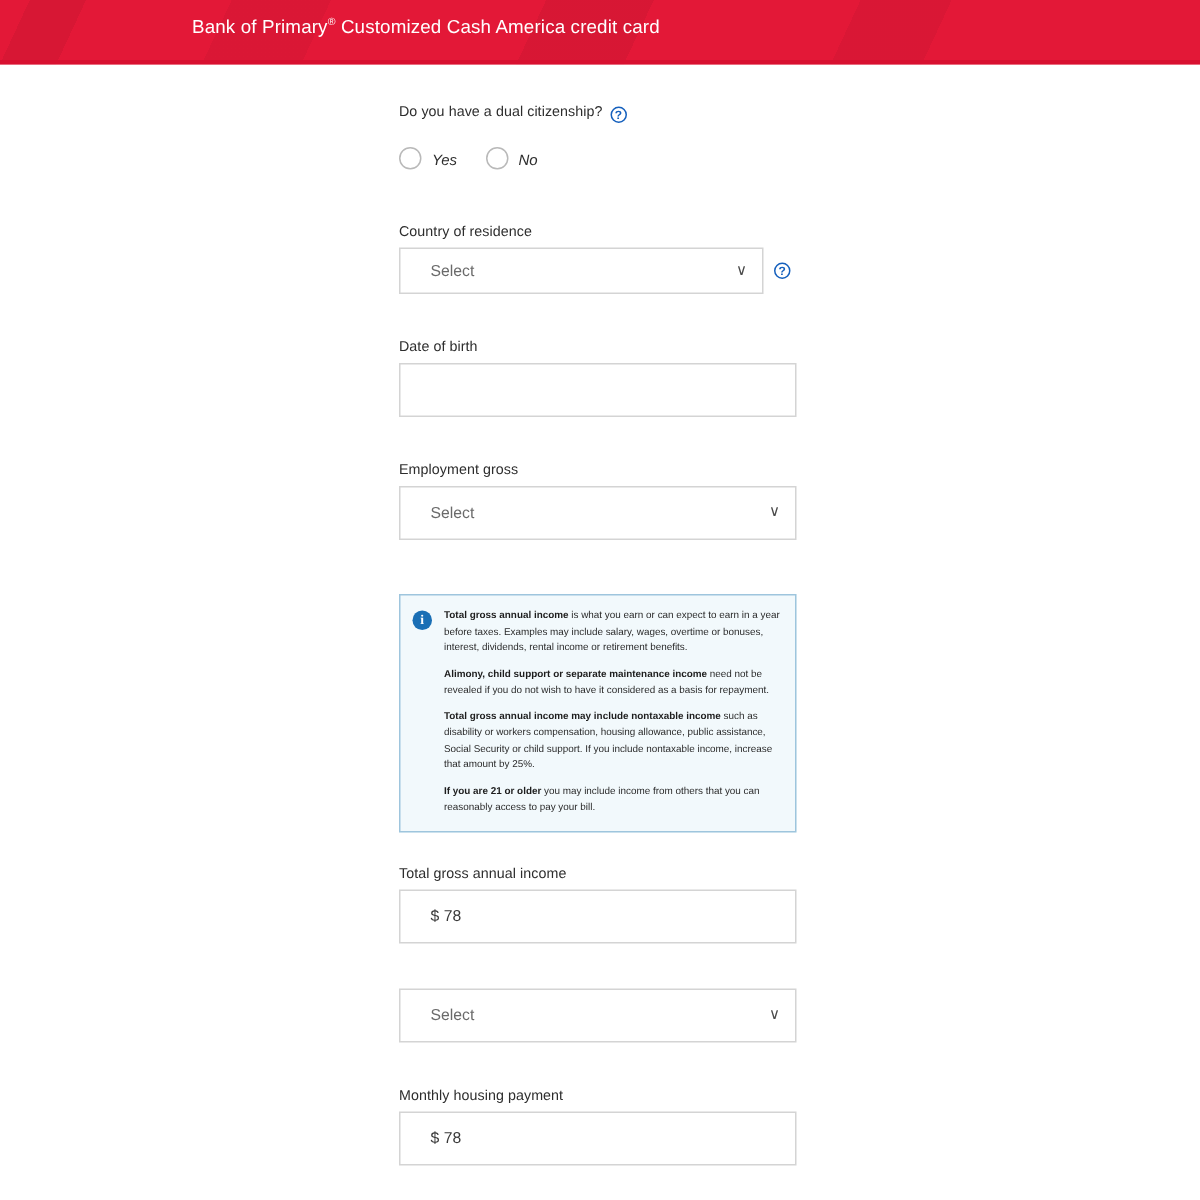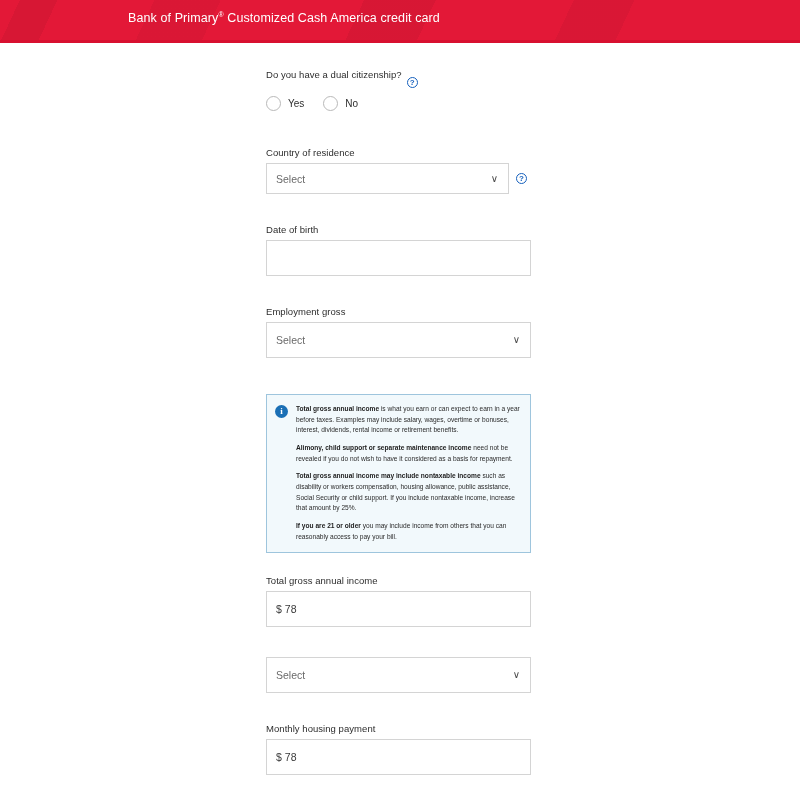--- a/index.html
+++ b/index.html
@@ -89,22 +89,24 @@
     line-height: 1;
     font-weight: bold;
     background: #ffffff;
     cursor: pointer;
     flex: none;
   }
 
   
   .radio-row {
     display: flex;
-    align-items: center;
+    align-items: flex-end;
     gap: 7px;
+    margin-top: 14px;
+    font-style: italic;
   }
   .radio {
     width: 15px; height: 15px;
     border-radius: 50%;
     border: 1px solid #b9b9b9;
     background: #fff;
     cursor: pointer;
     flex: none;
   }
   .radio-label {
@@ -115,21 +117,21 @@
 
   
   .control {
     position: relative;
     display: flex;
     align-items: center;
     width: 265px;
     height: 31px;
     border: 1px solid #d4d4d4;
     background: #ffffff;
-    padding: 0 9px;
+    padding: 0 20px;
     font-size: 10px;
     color: #555;
   }
   .control.tall { height: 36px; }
   .control .placeholder { color: #6a6a6a; font-size: 10.5px; }
   .control .value { color: #3a3a3a; font-size: 10.5px; }
   .control .money { color: #3a3a3a; font-size: 10.5px; }
   .control .money .sym { margin-right: 3px; }
 
   .caret {
@@ -186,21 +188,21 @@
     <span>Customized Cash America credit card</span>
   </div>
   <div class="underline"></div>
 </div>
 
 <div class="page">
   <div class="form-col" style="top:26px">
 
     <div>
       <div class="q-row">
-        <span class="field-label" style="margin-bottom:16px">Do you have a dual citizenship?</span>
+        <span class="field-label" style="margin-bottom:4px">Do you have a dual citizenship?</span>
         <span class="help-icon">?</span>
       </div>
       <div class="radio-row">
         <span class="radio"></span>
         <span class="radio-label">Yes</span>
         <span class="radio"></span>
         <span class="radio-label">No</span>
       </div>
     </div>
 

